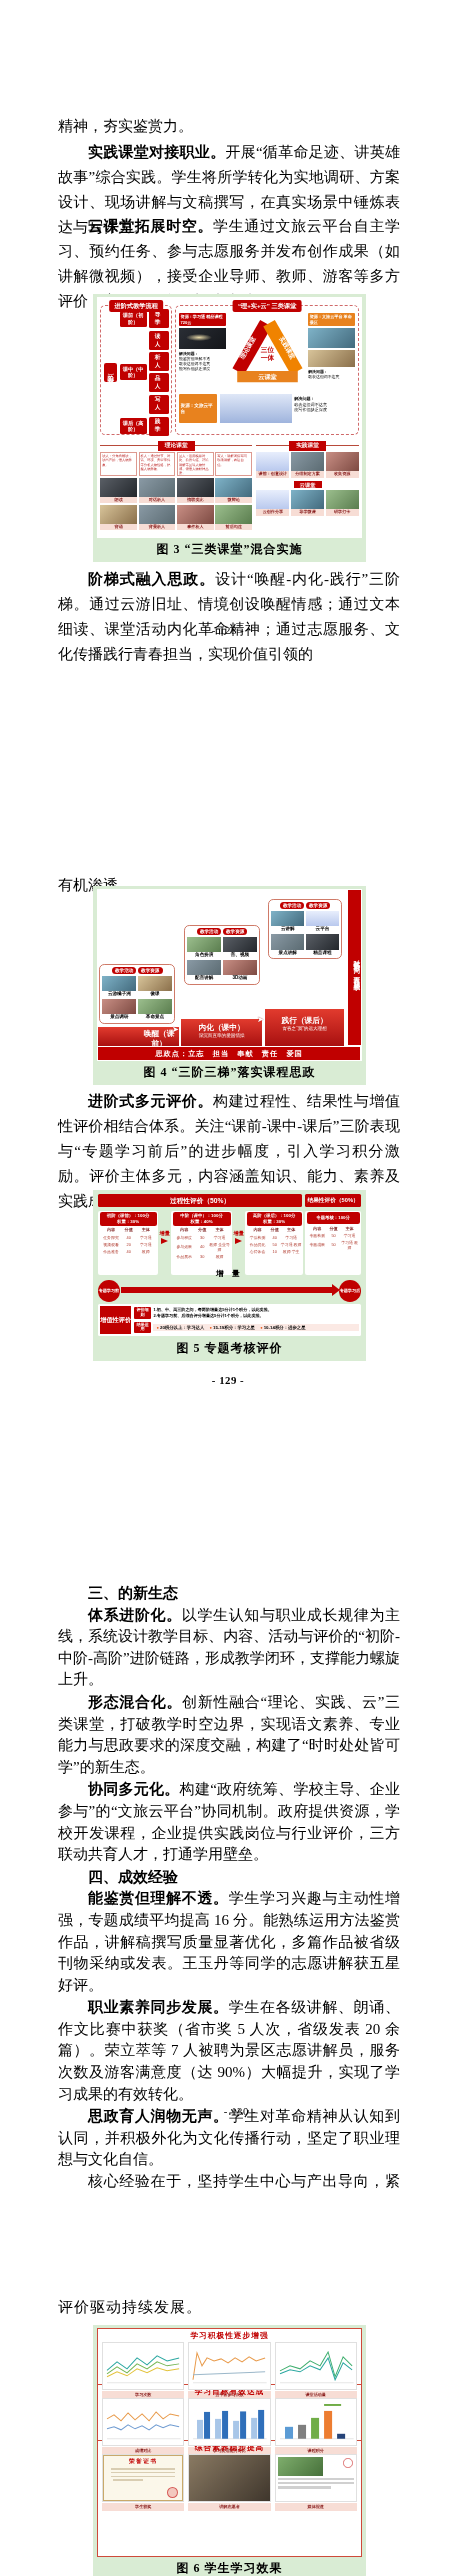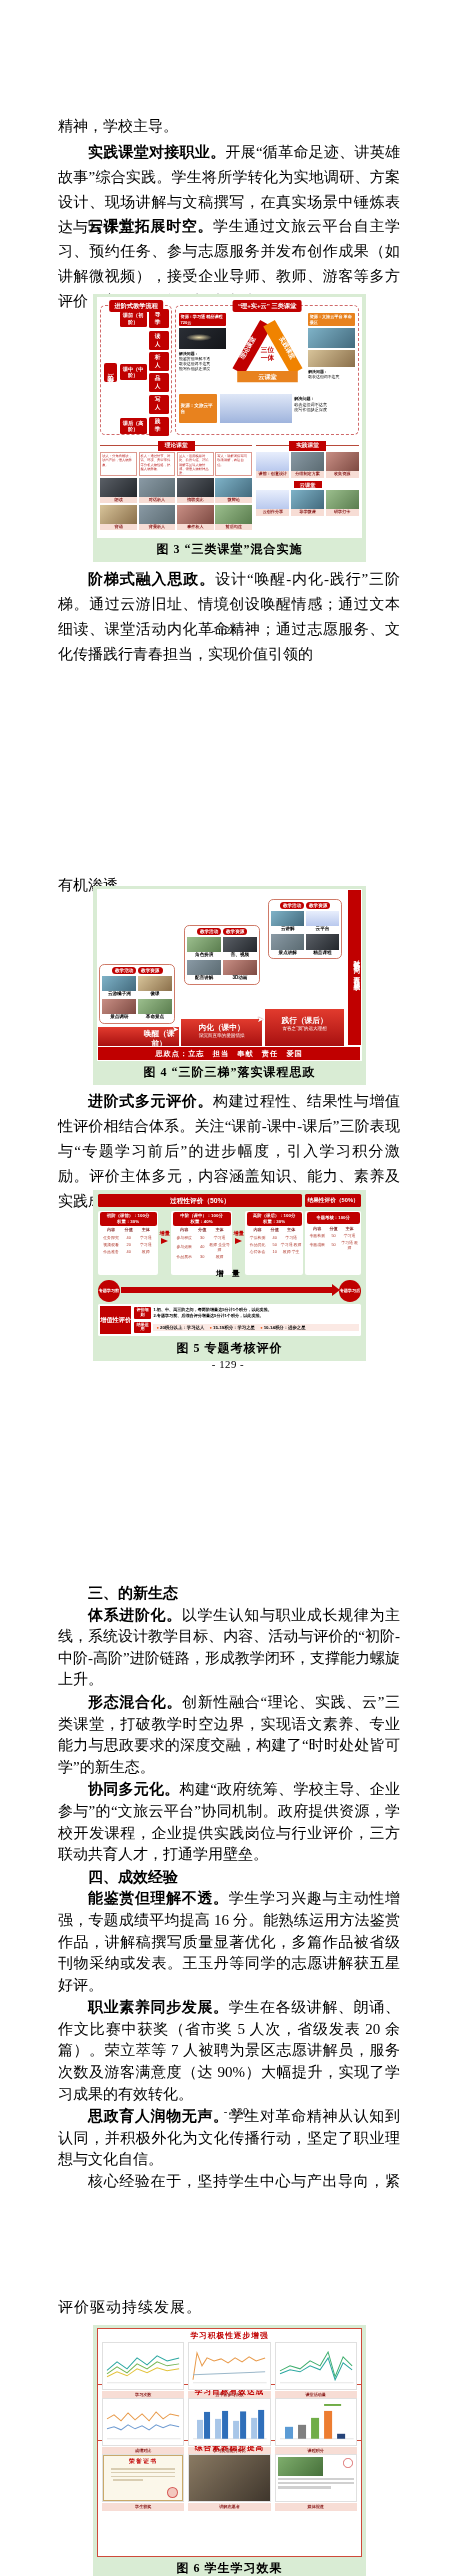--- a/index.html
+++ b/index.html
@@ -163,21 +163,21 @@
   .news .stamp { position:absolute; right:3.1px; top:3.1px; width:9.3px; height:9.3px; border-radius:50%;
                  border:1px solid rgba(200,30,30,.6); }
 </style>
 </head>
 <body>
 
 <div>
 
   <div class="page">
     <div class="body-text" style="top:114px;">
-      <p class="noindent"><span>精神，学校主导。</span></p>
+      <p class="noindent"><span>精神，夯实鉴赏力。</span></p>
       <p><b class="lead">实践课堂对接职业。</b><span>开展“循革命足迹、讲英雄故事”综合实践。学生将所学转化为实地调研、方案设计、现场讲解与文稿撰写，在真实场景中锤炼表达与写作力。</span></p>
     </div>
     <div class="body-text" style="top:213px;">
       <p><b class="lead">云课堂拓展时空。</b><span>学生通过文旅云平台自主学习、预约任务、参与志愿服务并发布创作成果（如讲解微视频），接受企业导师、教师、游客等多方评价，实现泛在学习与持续反馈。</span></p>
     </div>
 
     <div class="figure" style="top:294px;">
       <div class="figbody" style="height:241px;">
         <div class="f3-top">
           <div class="f3-panel f3-left">
@@ -553,21 +553,21 @@
                 <span>15-19积分：学习之星</span>
                 <span>10-14积分：进步之星</span>
               </div>
             </div>
           </div>
         </div>
       </div>
       <div class="figcap">图 5 专题考核评价</div>
     </div>
 
-    <div class="pagenum" style="top:628px;">- 129 -</div>
+    <div class="pagenum" style="top:644px;font-weight:bold;">- 129 -</div>
   </div>
 
   <div class="page">
     <div class="body-text" style="top:122px; line-height:21.6px;">
       <p class="h">三、的新生态</p>
       <p><b class="lead">体系进阶化。</b><span>以学生认知与职业成长规律为主线，系统设计教学目标、内容、活动与评价的“初阶-中阶-高阶”进阶链路，形成教学闭环，支撑能力螺旋上升。</span></p>
       <p><b class="lead">形态混合化。</b><span>创新性融合“理论、实践、云”三类课堂，打破教学时空边界，实现语文素养、专业能力与思政要求的深度交融，构建了“时时处处皆可学”的新生态。</span></p>
       <p><b class="lead">协同多元化。</b><span>构建“政府统筹、学校主导、企业参与”的“文旅云平台”协同机制。政府提供资源，学校开发课程，企业提供实践岗位与行业评价，三方联动共育人才，打通学用壁垒。</span></p>
       <p class="h">四、成效经验</p>
       <p><b class="lead">能鉴赏但理解不透。</b><span>学生学习兴趣与主动性增强，专题成绩平均提高 16 分。能熟练运用方法鉴赏作品，讲解稿撰写质量显著优化，多篇作品被省级刊物采纳或发表。王玉丹等同学的志愿讲解获五星好评。</span></p>

